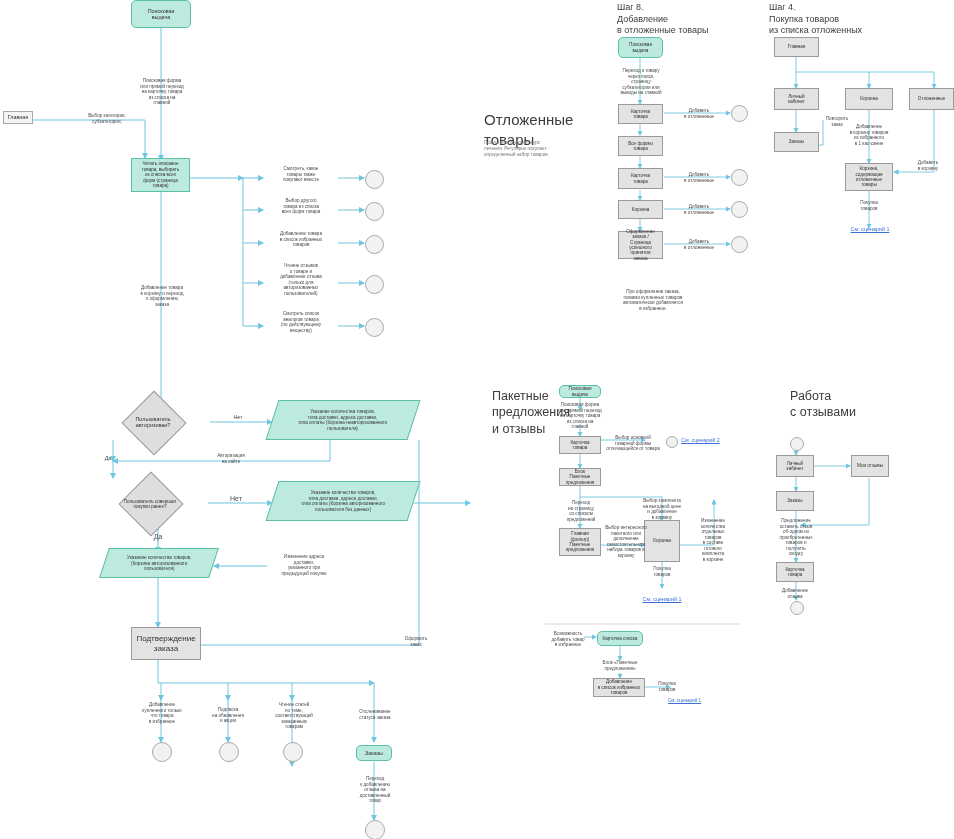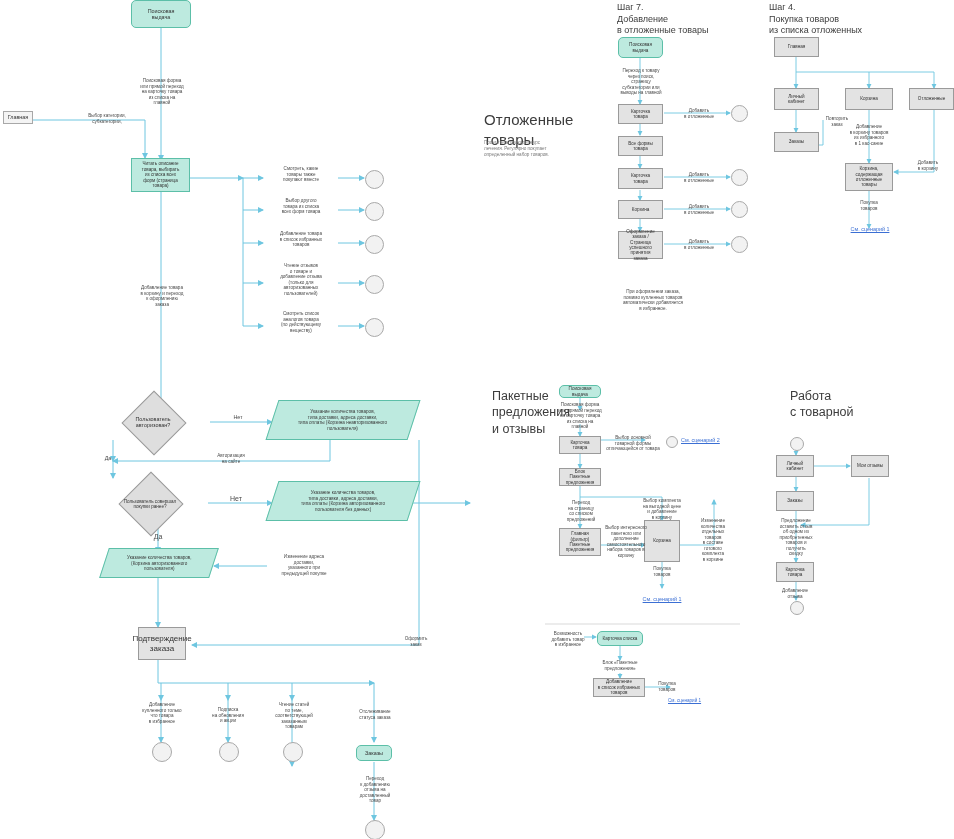--- a/index.html
+++ b/index.html
@@ -285,21 +285,21 @@
     <span style="white-space:pre-line">Изменение адреса
 доставки,
 указанного при
 предыдущей покупке</span>
   </div>
   <div class="lbl f5" style="left:392px;top:636px;width:48px;">
     <span style="white-space:pre-line">Оформить
 заказ</span>
   </div>
 
-  <div class="node grey f9" style="left:138px;top:627px;width:48px;height:33px;">
+  <div class="node grey f9" style="left:131px;top:627px;width:70px;height:33px;">
     <span style="white-space:pre-line">Подтверждение
 заказа</span>
   </div>
 
   <div class="lbl f5" style="left:120px;top:702px;width:84px;">
     <span style="white-space:pre-line">Добавление
 купленного только
 что товара
 в избранное</span>
   </div>
@@ -341,21 +341,21 @@
     <span style="white-space:pre-line">Отложенные
 товары</span>
   </div>
   <div class="sect-sub f5" style="left:484px;top:140px;width:84px;">
     <span style="white-space:pre-line">Посетитель проходит курс
 лечения. Регулярно покупает
 определенный набор товаров.</span>
   </div>
 
   <div class="sect-title f10" style="left:617px;top:2px;width:140px;">
-    <span style="white-space:pre-line">Шаг 7.
+    <span style="white-space:pre-line">Шаг 8.
 Добавление
 в отложенные товары</span>
   </div>
 
   <div class="node teal rounded f5" style="left:618px;top:37px;width:45px;height:21px;">
     <span style="white-space:pre-line">Поисковая
 выдача</span>
   </div>
   <div class="lbl f5" style="left:610px;top:68px;width:62px;">
     <span style="white-space:pre-line">Переход к товару
@@ -544,21 +544,21 @@
   <div class="lbl f5" style="left:642px;top:566px;width:40px;">
     <span style="white-space:pre-line">Покупка
 товаров</span>
   </div>
   <div class="link f6" style="left:636px;top:596px;width:52px;text-align:center;">
     <span>См. сценарий 1</span>
   </div>
 
   <div class="sect-title f13" style="left:782px;top:388px;width:110px;">
     <span style="white-space:pre-line">Работа
-с товарной</span>
+с отзывами</span>
   </div>
 
   <div class="circle" style="left:790px;top:437px;width:12px;height:12px;"></div>
   <div class="node grey f5" style="left:776px;top:455px;width:38px;height:22px;">
     <span style="white-space:pre-line">Личный
 кабинет</span>
   </div>
   <div class="node grey f5" style="left:851px;top:455px;width:38px;height:22px;">
     <span>Мои отзывы</span>
   </div>

